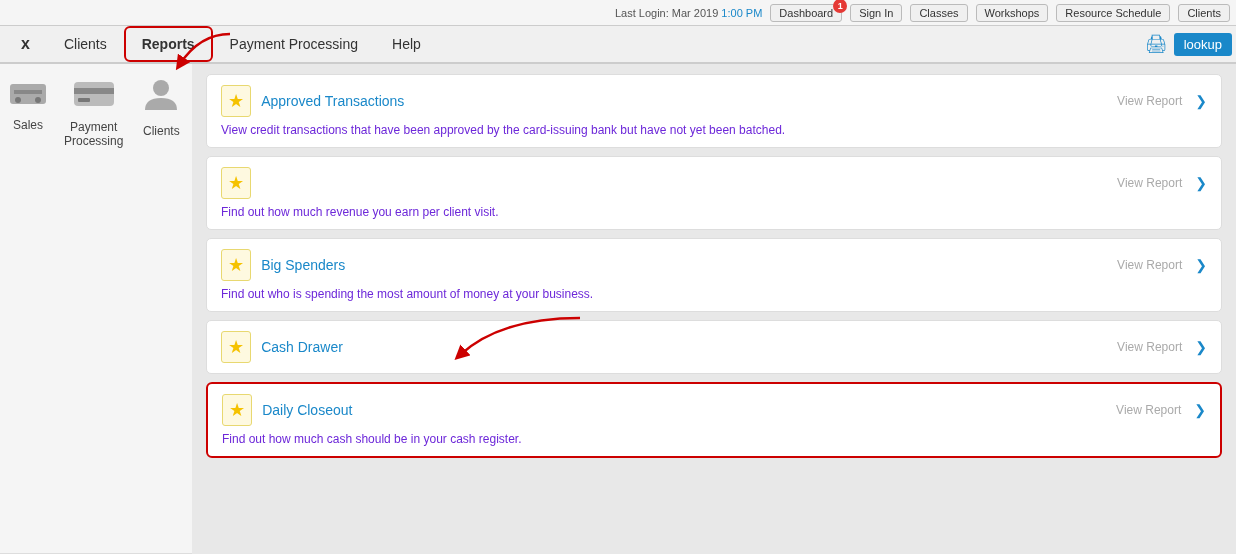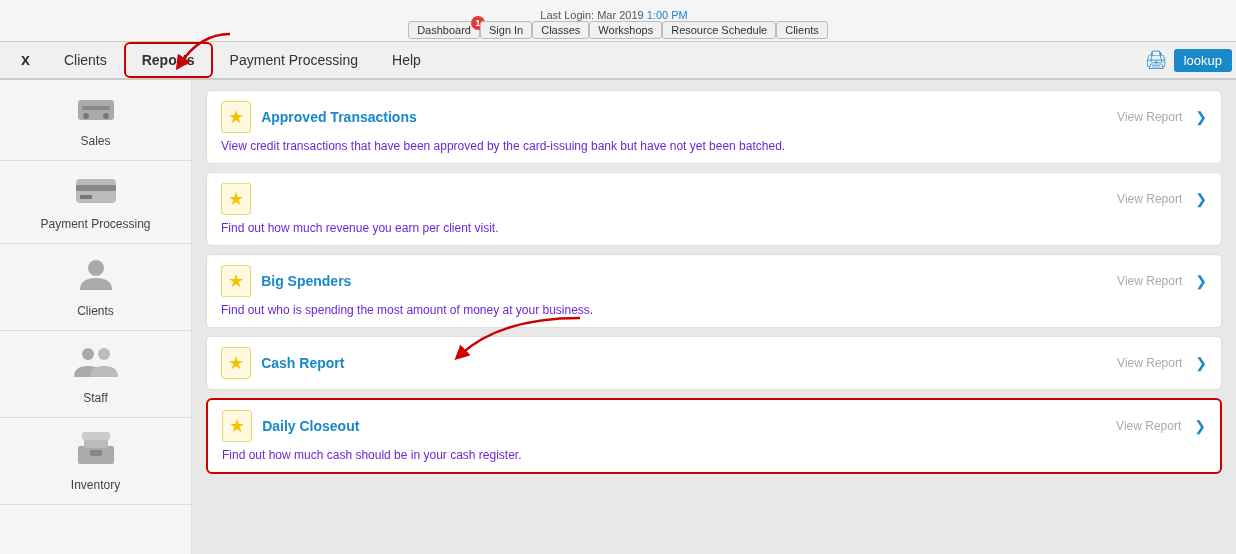--- a/index.html
+++ b/index.html
@@ -6,29 +6,28 @@
     body { font-family: Arial, sans-serif; background: #e8e8e8; font-size: 13px; overflow: hidden; }
 
     
     .top-bar {
       background: #f5f5f5;
       border-bottom: 1px solid #ccc;
       display: flex;
       align-items: center;
       justify-content: flex-end;
       padding: 2px 6px;
-      height: 42px;
+      height: 26px;
       font-size: 11px;
       color: #555;
-      flex-direction: column;
     }
     .top-bar-right {
       display: flex;
       align-items: center;
-      gap: 0;
+      gap: 8px;
     }
     .top-nav-btn {
       background: #f0f0f0;
       border: 1px solid #bbb;
       border-radius: 3px;
       padding: 2px 8px;
       font-size: 11px;
       cursor: pointer;
       color: #333;
       position: relative;
@@ -101,21 +100,21 @@
       display: flex;
       height: calc(554px - 26px - 38px);
     }
 
     
     .sidebar {
       width: 192px;
       background: #f5f5f5;
       border-right: 1px solid #ddd;
       display: flex;
-      flex-direction: column;
+      flex-direction: row;
     }
     .sidebar-item {
       display: flex;
       flex-direction: column;
       align-items: center;
       padding: 12px 8px;
       border-bottom: 1px solid #ddd;
       cursor: pointer;
       background: #f5f5f5;
     }
@@ -160,21 +159,21 @@
       color: #f5c200;
       font-size: 18px;
       background: #fef9e0;
       border: 1px solid #e8d870;
       padding: 4px 6px;
       border-radius: 3px;
     }
     .report-title {
       color: #1a88c9;
       font-size: 14px;
-      font-weight: bold;
+      font-weight: normal;
       cursor: pointer;
     }
     .view-report {
       color: #aaa;
       font-size: 12px;
       cursor: pointer;
       display: flex;
       align-items: center;
       gap: 13px;
     }
@@ -362,21 +361,21 @@
             <span class="view-report-arrow">❯</span>
           </div>
         </div>
         <div class="report-desc">Find out who is spending the most amount of money at your business.</div>
       </div>
 
       <div class="report-card">
         <div class="report-card-header">
           <div class="report-card-title-area">
             <span class="star-icon">★</span>
-            <span class="report-title">Cash Report</span>
+            <span class="report-title">Cash Drawer</span>
           </div>
           <div class="view-report">
             <span>View Report</span>
             <span class="view-report-arrow">❯</span>
           </div>
         </div>
       </div>
 
       <div class="report-card highlighted">
         <div class="report-card-header">

